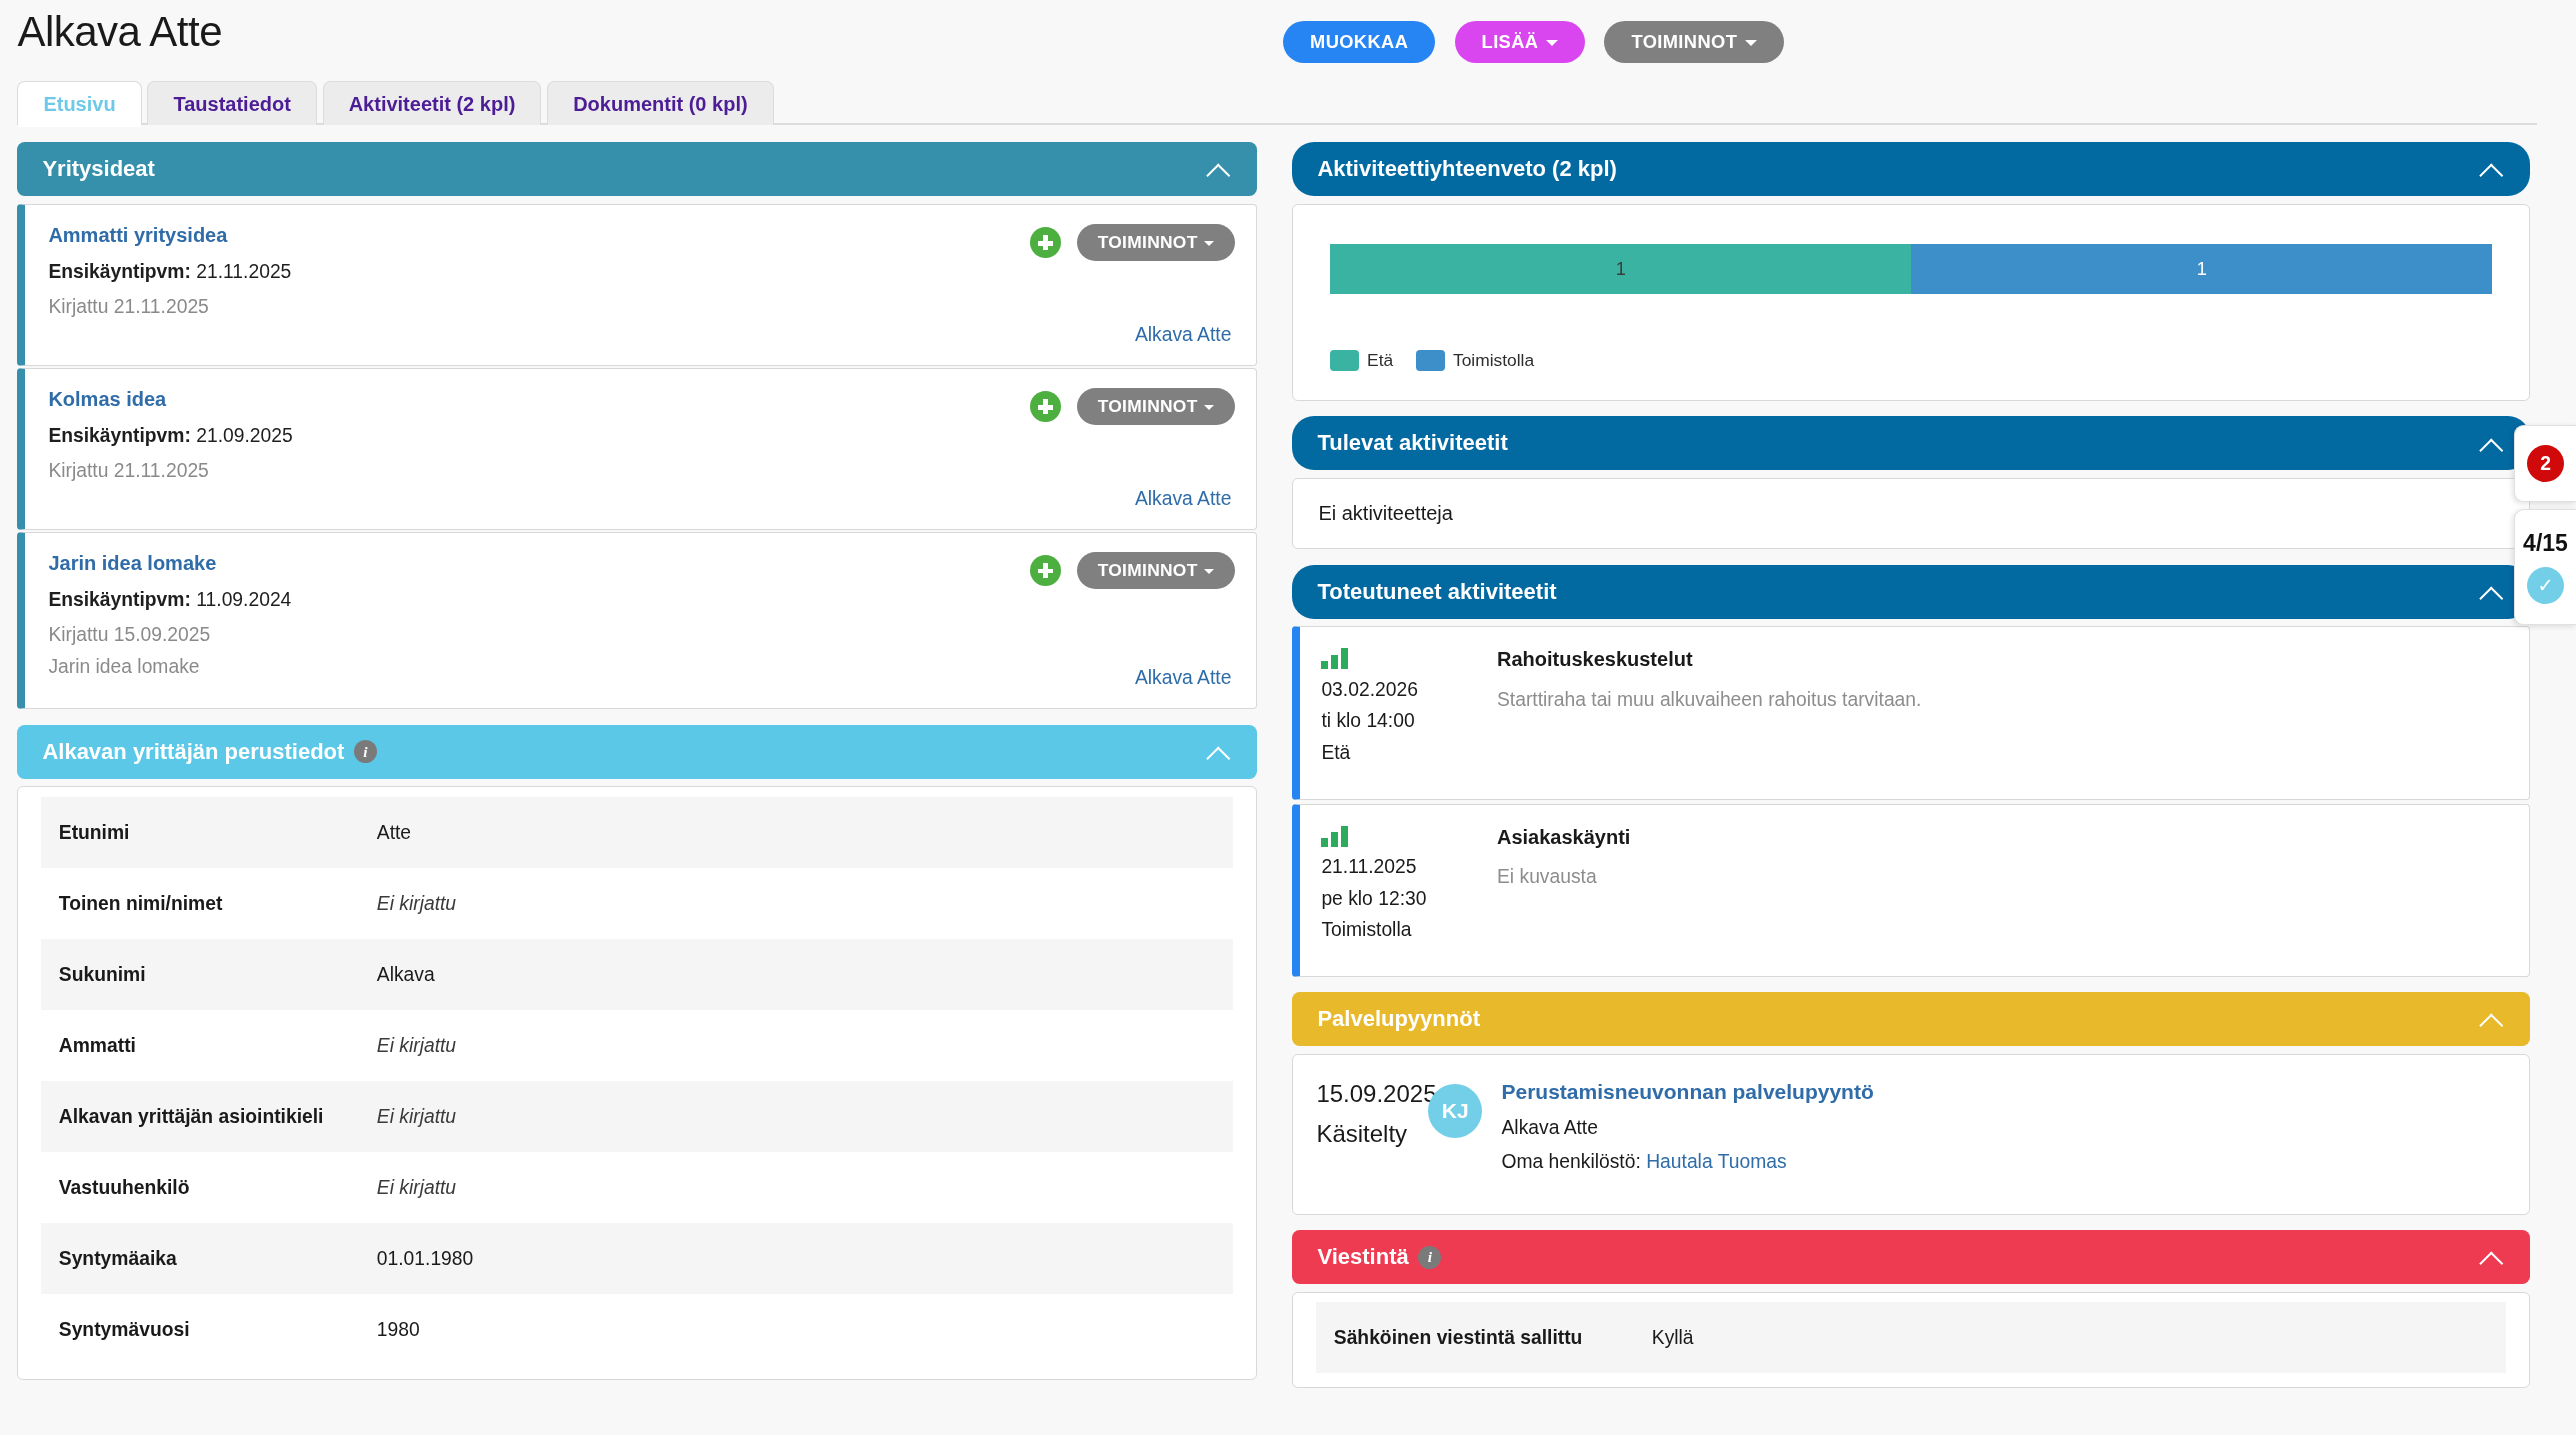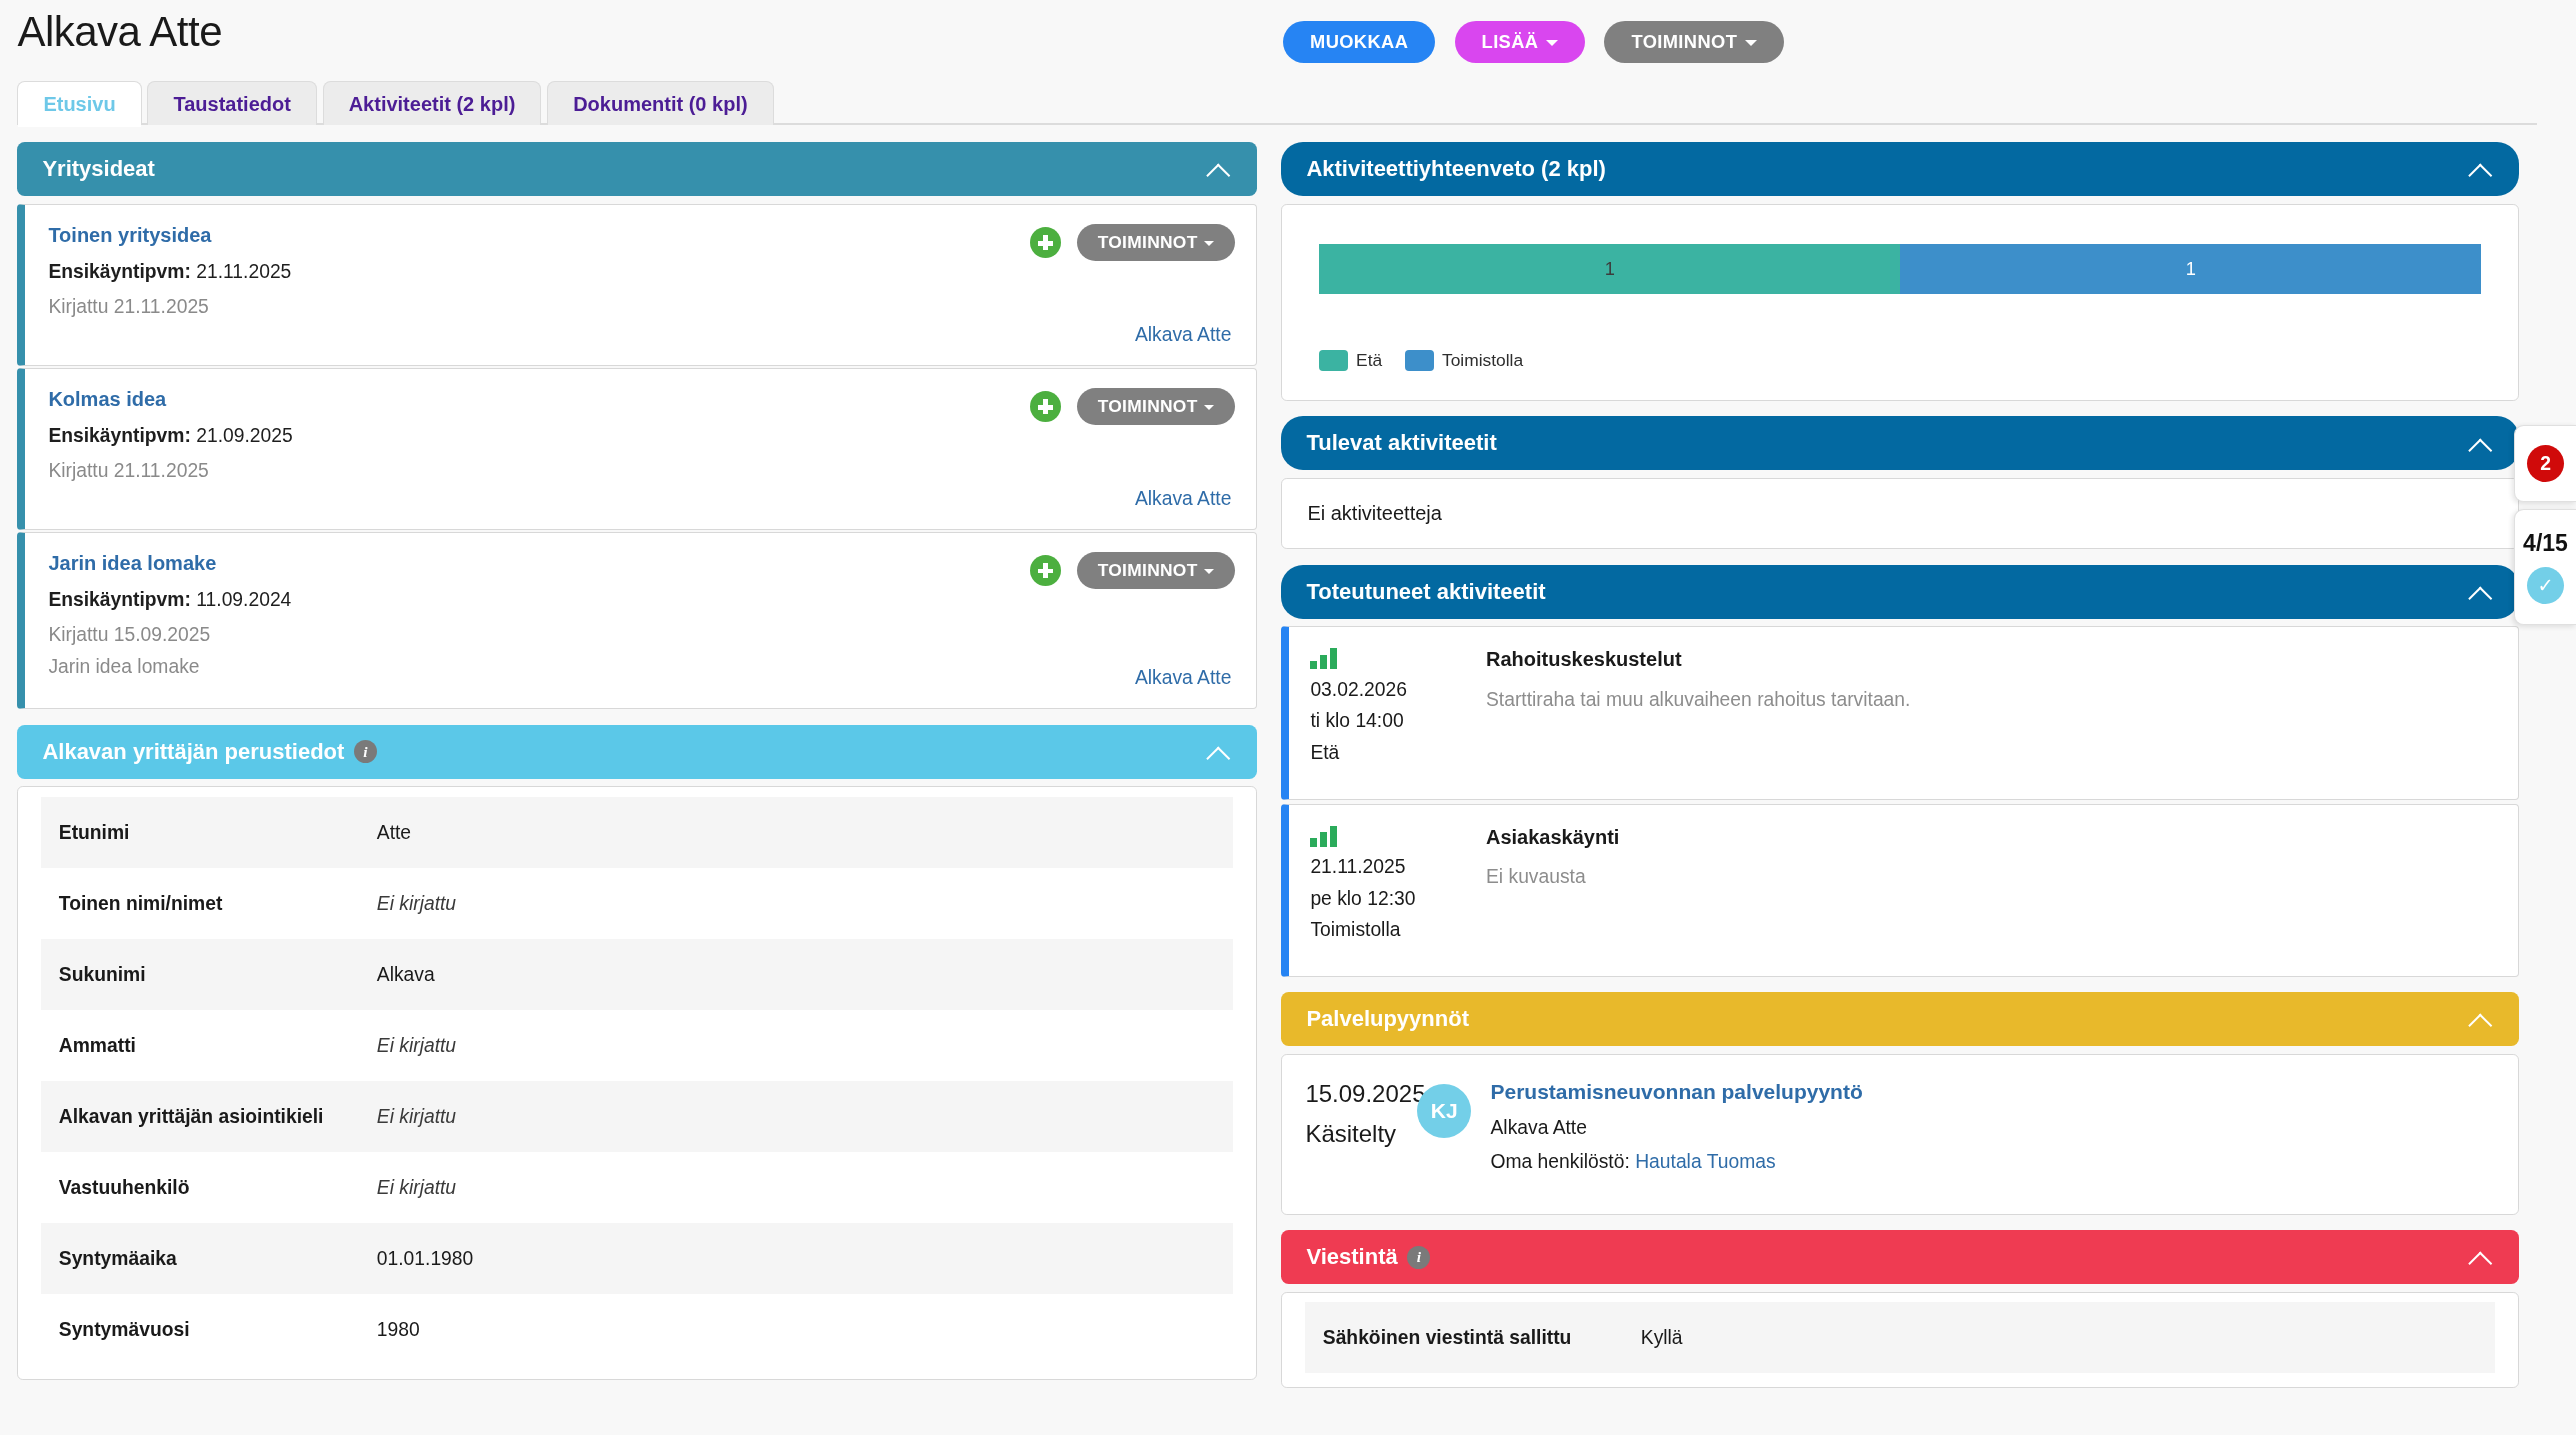--- a/index.html
+++ b/index.html
@@ -100,21 +100,21 @@
     left: 0; right: 0; bottom: -1.9px;
     height: 2.9px;
     background: #fff;
   }
 
   
   .content {
     position: relative;
     padding: 17.4px 39px 0 17.4px;
     display: flex;
-    gap: 24px;
+    gap: 35px;
     height: 1310px;
   }
   .col-left  { width: 1240px; flex: none; }
   .col-right { width: 1238px; flex: none; }
 
   
   .panel { margin-bottom: 15.4px; }
   .panel-head {
     border-radius: 7.7px;
     height: 54px;
@@ -452,21 +452,21 @@
   <div class="col-left">
 
     <div class="panel">
       <div class="panel-head ph-teal">
         <span class="ph-title">Yritysideat</span>
         <span class="chev"></span>
       </div>
       <div class="idea-list">
 
         <div class="idea-card">
-          <div class="idea-title">Toinen yritysidea</div>
+          <div class="idea-title">Ammatti yritysidea</div>
           <div class="idea-line"><b>Ensikäyntipvm:</b> <span>21.11.2025</span></div>
           <div class="idea-sub">Kirjattu 21.11.2025</div>
           <div class="idea-actions">
             <div class="plus-icon"></div>
             <button class="btn-sm"><span>TOIMINNOT</span><span class="caret"></span></button>
           </div>
           <div class="idea-owner">Alkava Atte</div>
         </div>
 
         <div class="idea-card">

